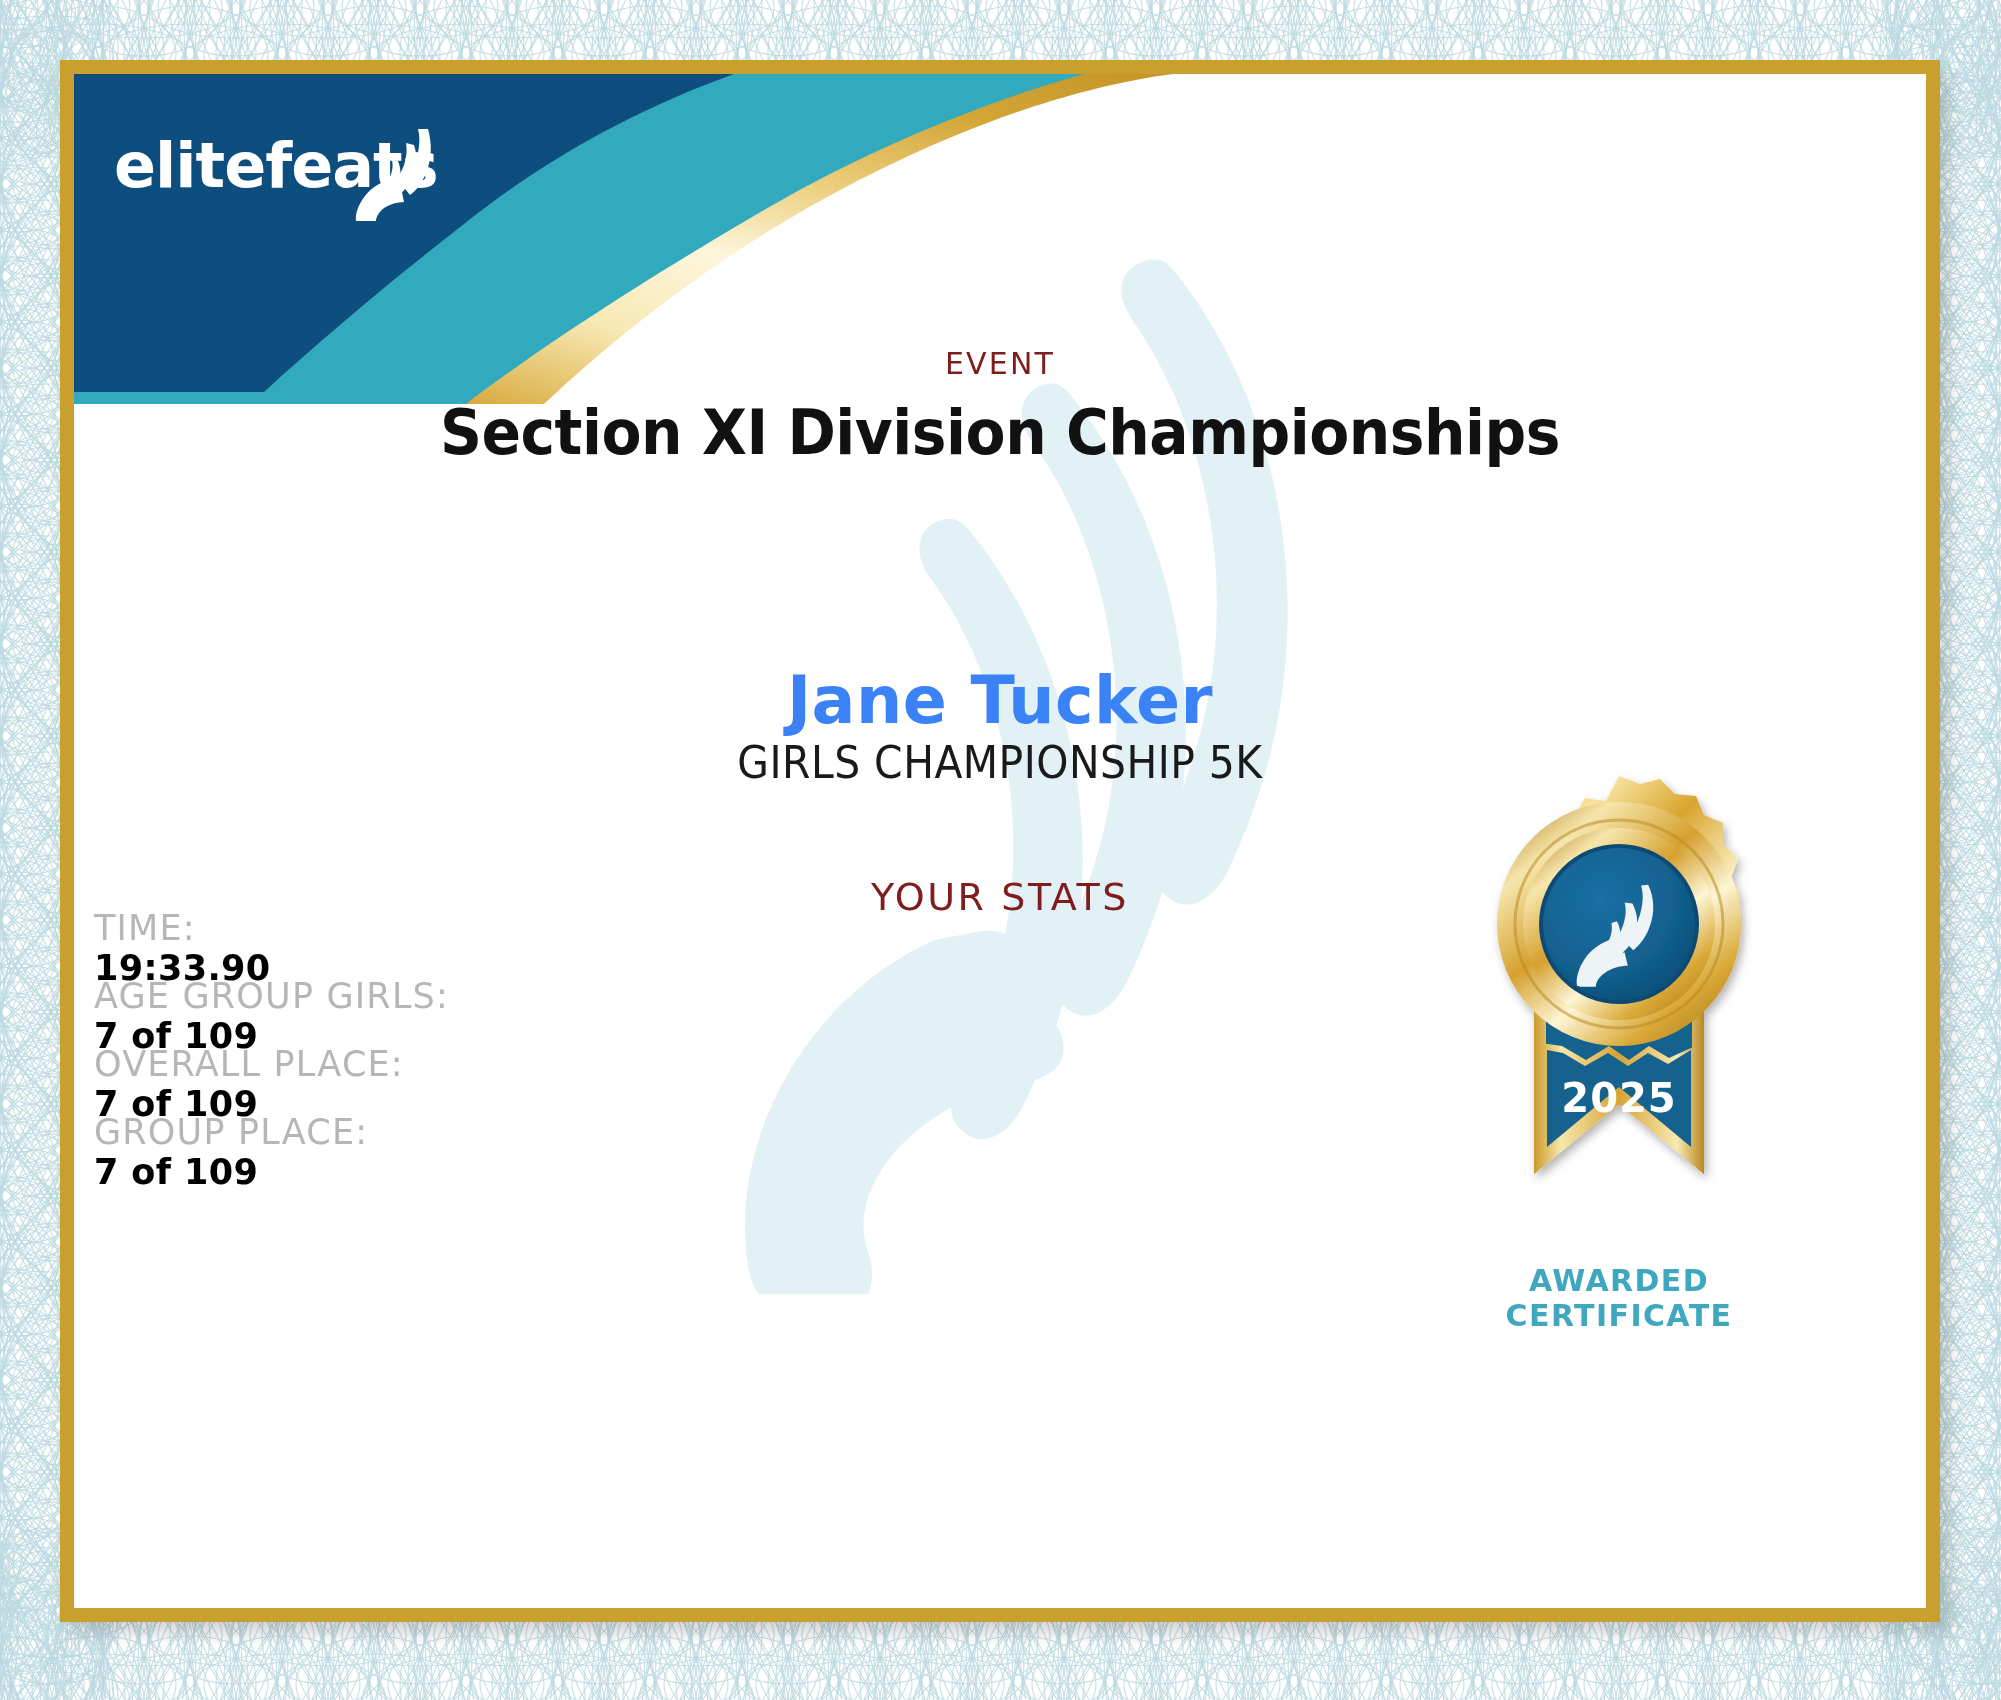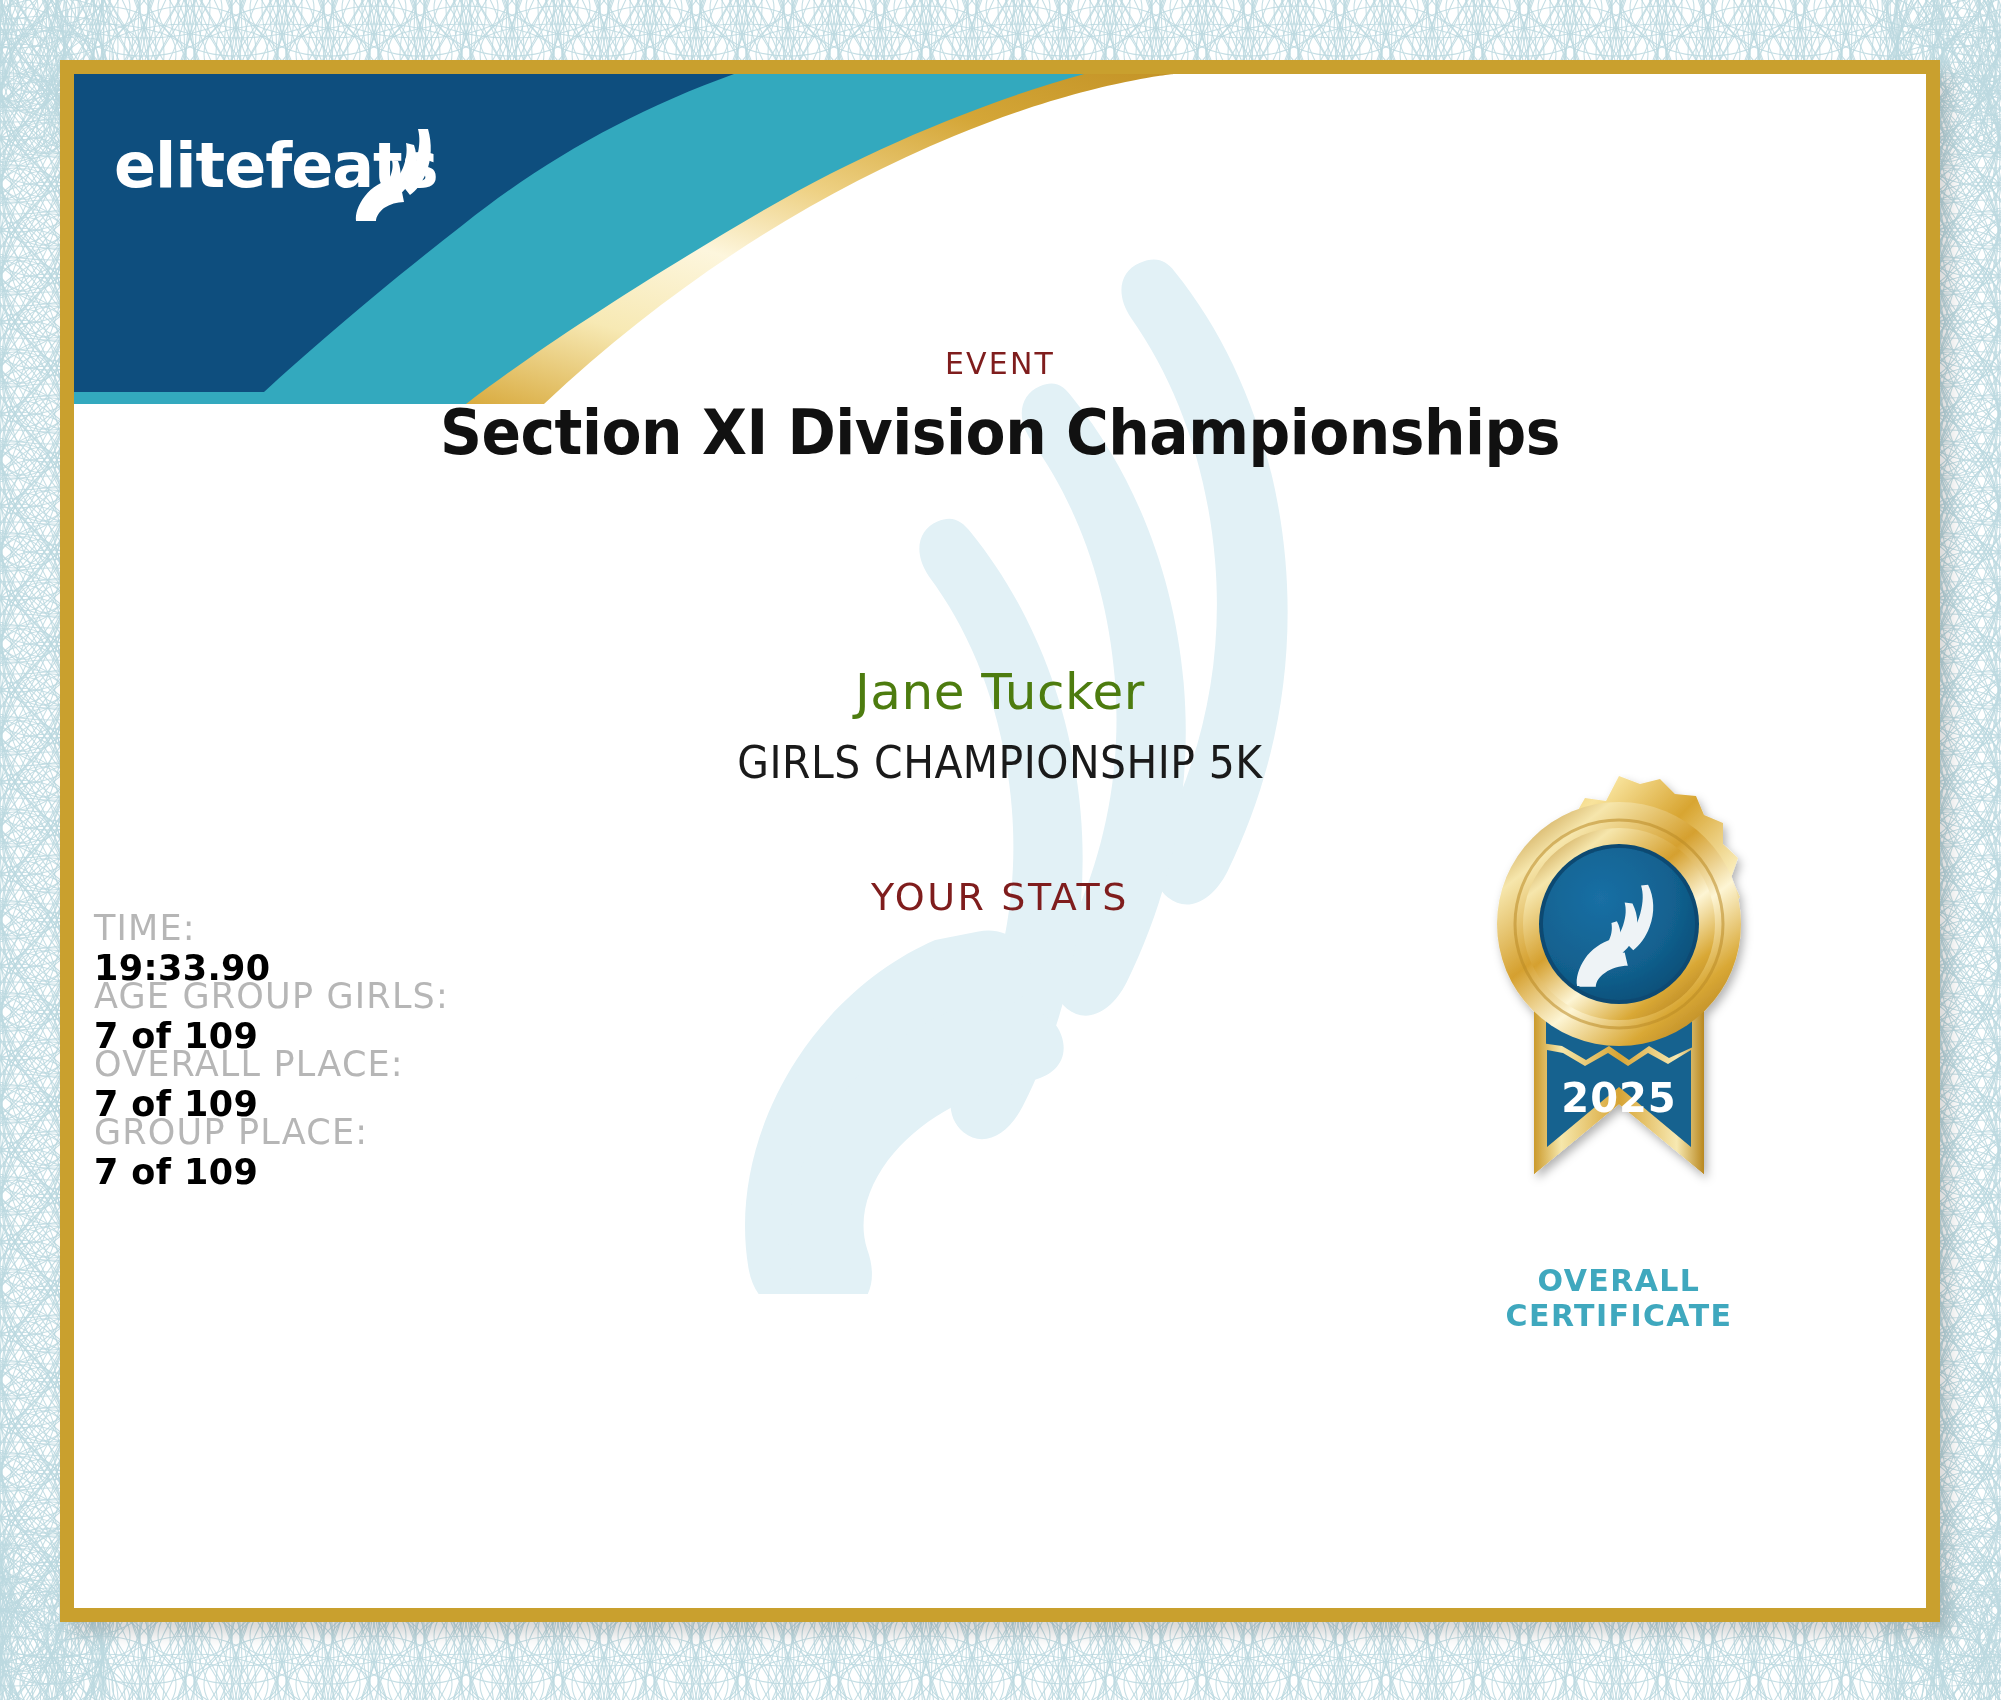--- a/index.html
+++ b/index.html
@@ -126,23 +126,23 @@
     left: 0; right: 0;
     top: 529px;
     font-size: 33px;
     letter-spacing: 2.6px;
   }
   #recipient-name {
     position: absolute;
     left: 0; right: 0;
     top: 589px;
     text-align: center;
-    color: #4d7c0f;
-    font-size: 50px;
-    font-weight: 400;
+    color: #3b82f6;
+    font-size: 65px;
+    font-weight: 700;
     font-family: "DejaVu Sans", sans-serif;
     letter-spacing: 0.5px;
   }
   #division-name {
     position: absolute;
     left: 0; right: 0;
     top: 663px;
     text-align: center;
     color: #1a1a1a;
     font-size: 44px;
@@ -476,21 +476,21 @@
             <path d="M70 268 L70 400 L155 330 L240 400 L240 268
                      L205 284 L185 272 L165 286 L145 272 L122 286 L98 272 Z" fill="url(#gRibbon)"></path>
             <path d="M83 276 L83 373 L155 313 L227 373 L227 276
                      L204 290 L184 279 L164 292 L144 279 L121 292 L99 279 Z" fill="#17628f"></path>
           </g>
 
           <text x="155" y="338" text-anchor="middle" font-family="DejaVu Sans, sans-serif" font-size="40" font-weight="700" fill="#ffffff" letter-spacing="1">2025</text>
         </svg>
 
         <div id="medal-caption">
-          <span>OVERALL</span><br>
+          <span>AWARDED</span><br>
           <span>CERTIFICATE</span>
         </div>
       </div>
 
     </div>
   </div>
 
 </div>
 
 </body></html>

